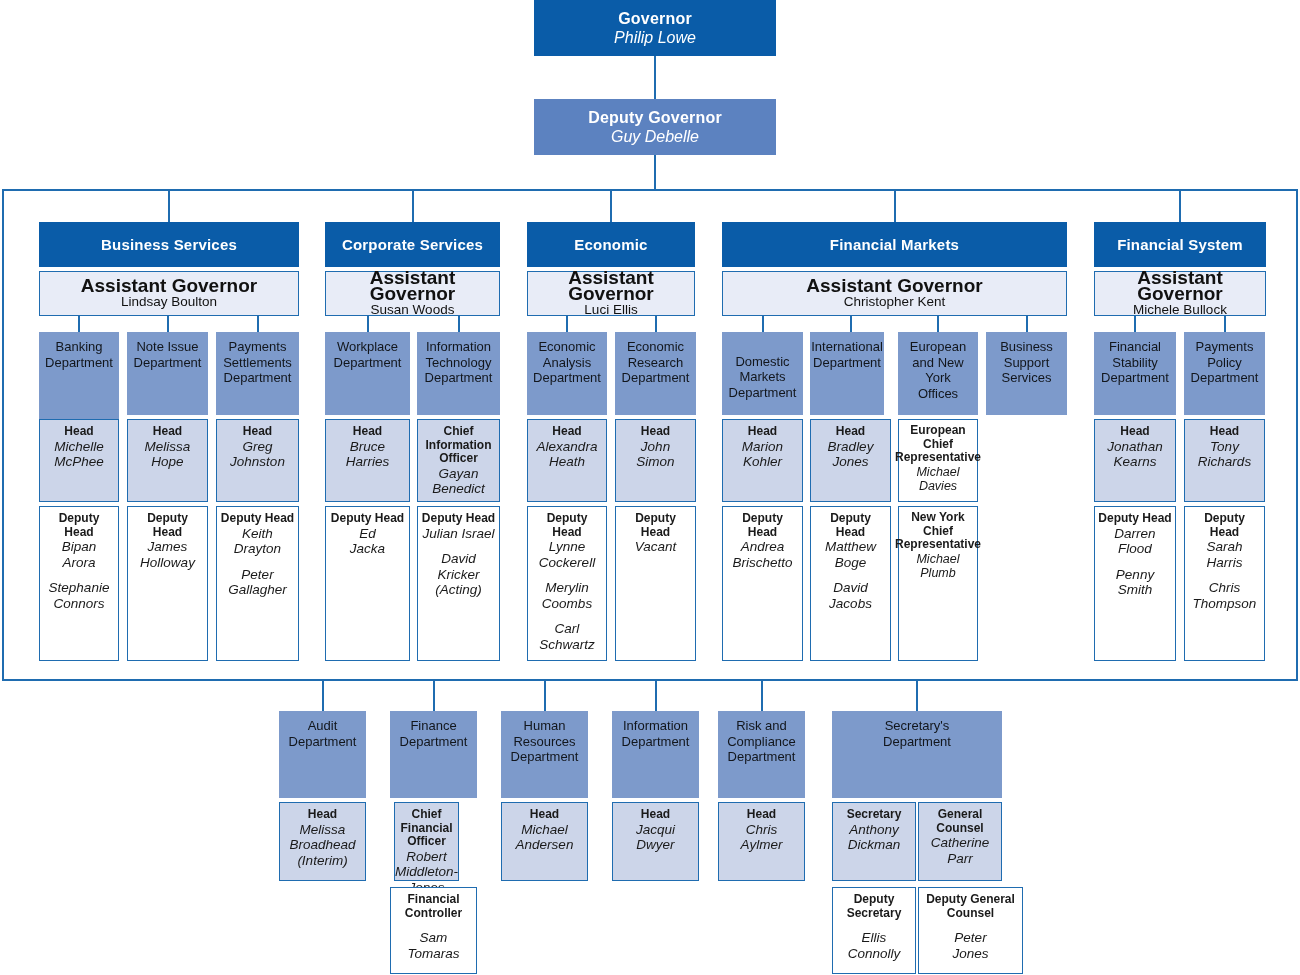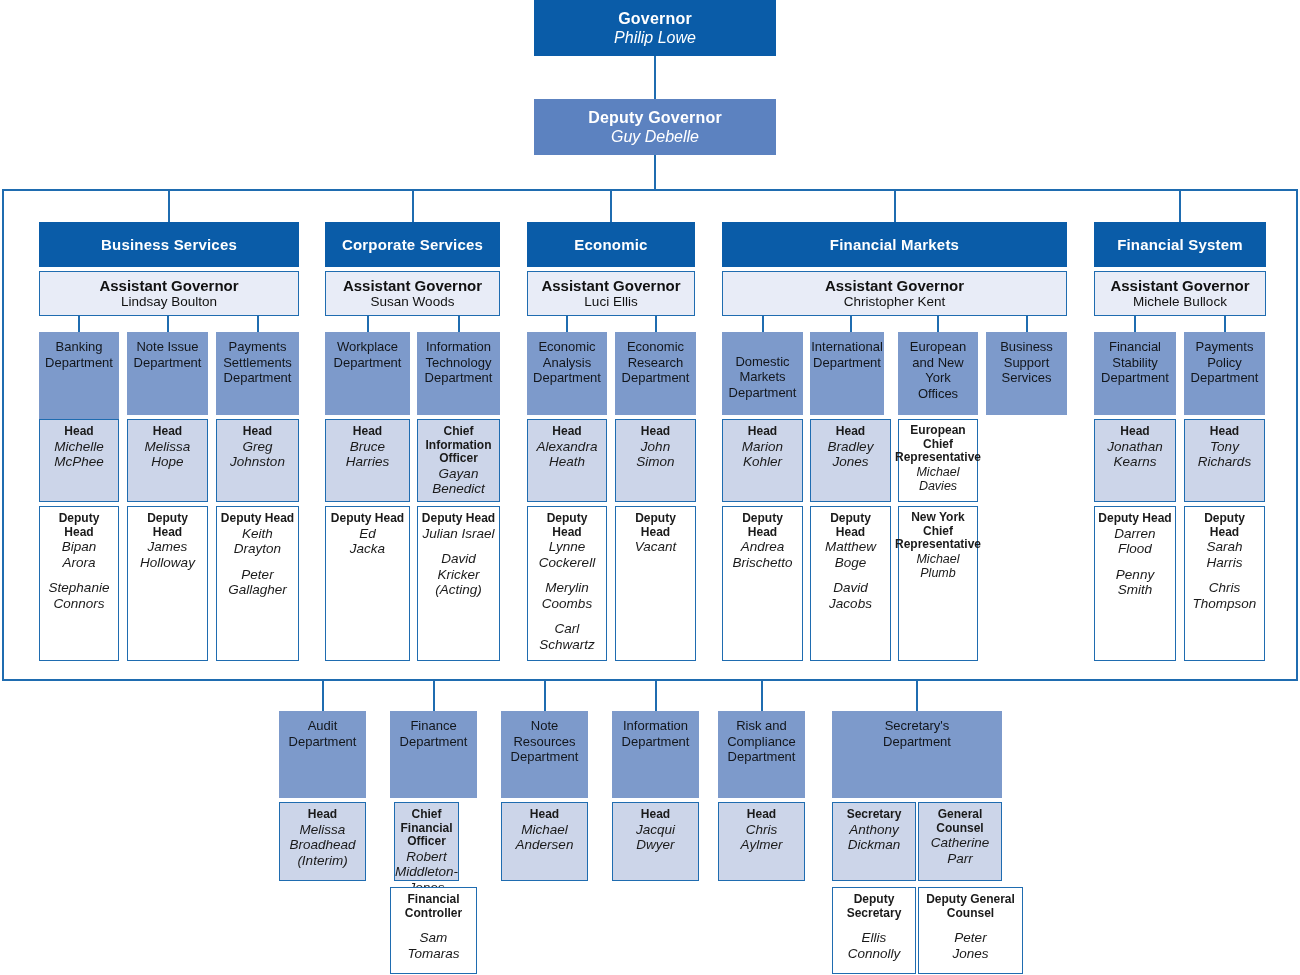--- a/index.html
+++ b/index.html
@@ -25,21 +25,21 @@
 
   .division {          
     background:#0a5ca8; color:#ffffff; font-weight:bold;
     font-size:15px; justify-content:center; letter-spacing:.2px;
   }
 
   .ag {                
     background:#e8ecf7; border:1px solid #1f6cb0; justify-content:center;
     color:#111; padding:3px 2px;
   }
-  .ag .role { font-weight:bold; font-size:15px; line-height:16px; }
+  .ag .role { font-weight:bold; font-size:19px; line-height:16px; }
   .ag .person { font-size:13.5px; line-height:16px; }
 
   .dept {              
     background:#7d9acb; color:#12161c; font-size:13px; line-height:15.5px;
     justify-content:flex-start; padding-top:7px;
   }
 
   .head {              
     background:#ccd5e9; border:1px solid #1f6cb0;
     padding:5px 3px 3px 3px; line-height:14.5px;
@@ -348,21 +348,21 @@
     </div>
     <div class="box deputy" style="left: 390px; top: 887px; width: 87px; height: 87px;">
       <div class="role-lbl">Financial</div>
       <div class="role-lbl">Controller</div>
       <div class="gap"></div>
       <div class="nm">Sam</div>
       <div class="nm">Tomaras</div>
     </div>
     <div class="vline" style="left: 544px; top: 681px; height: 30px;"></div>
     <div class="box dept" style="left: 501px; top: 711px; width: 87px; height: 87px;">
-      <div class="dept-line">Note</div>
+      <div class="dept-line">Human</div>
       <div class="dept-line">Resources</div>
       <div class="dept-line">Department</div>
     </div>
     <div class="box head" style="left: 501px; top: 802px; width: 87px; height: 79px;">
       <div class="role-lbl">Head</div>
       <div class="nm">Michael</div>
       <div class="nm">Andersen</div>
     </div>
     <div class="vline" style="left: 655px; top: 681px; height: 30px;"></div>
     <div class="box dept" style="left: 612px; top: 711px; width: 87px; height: 87px;">

